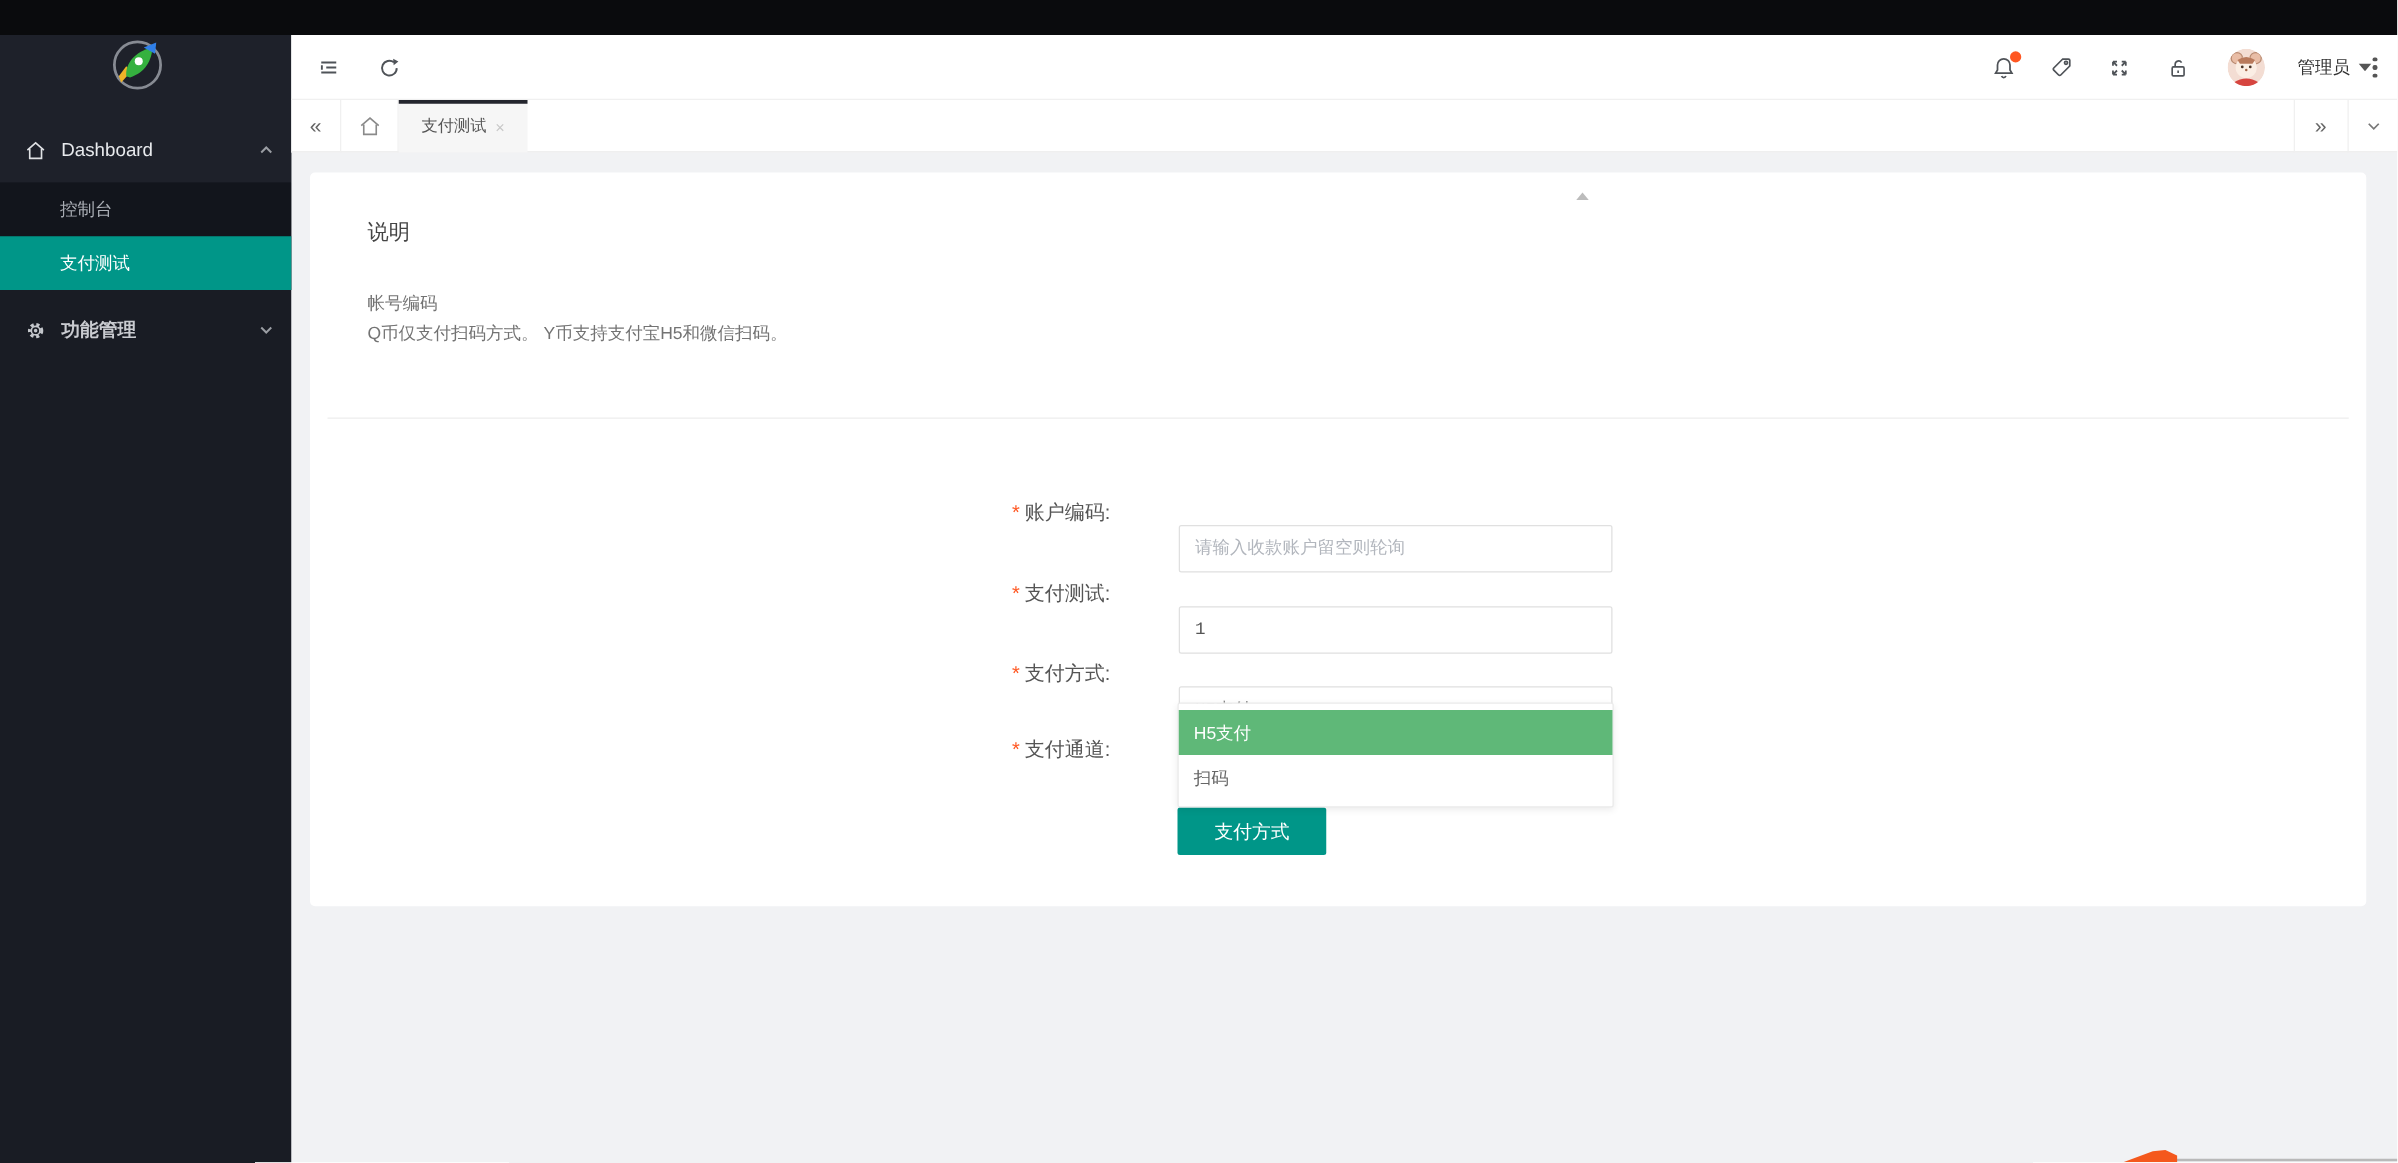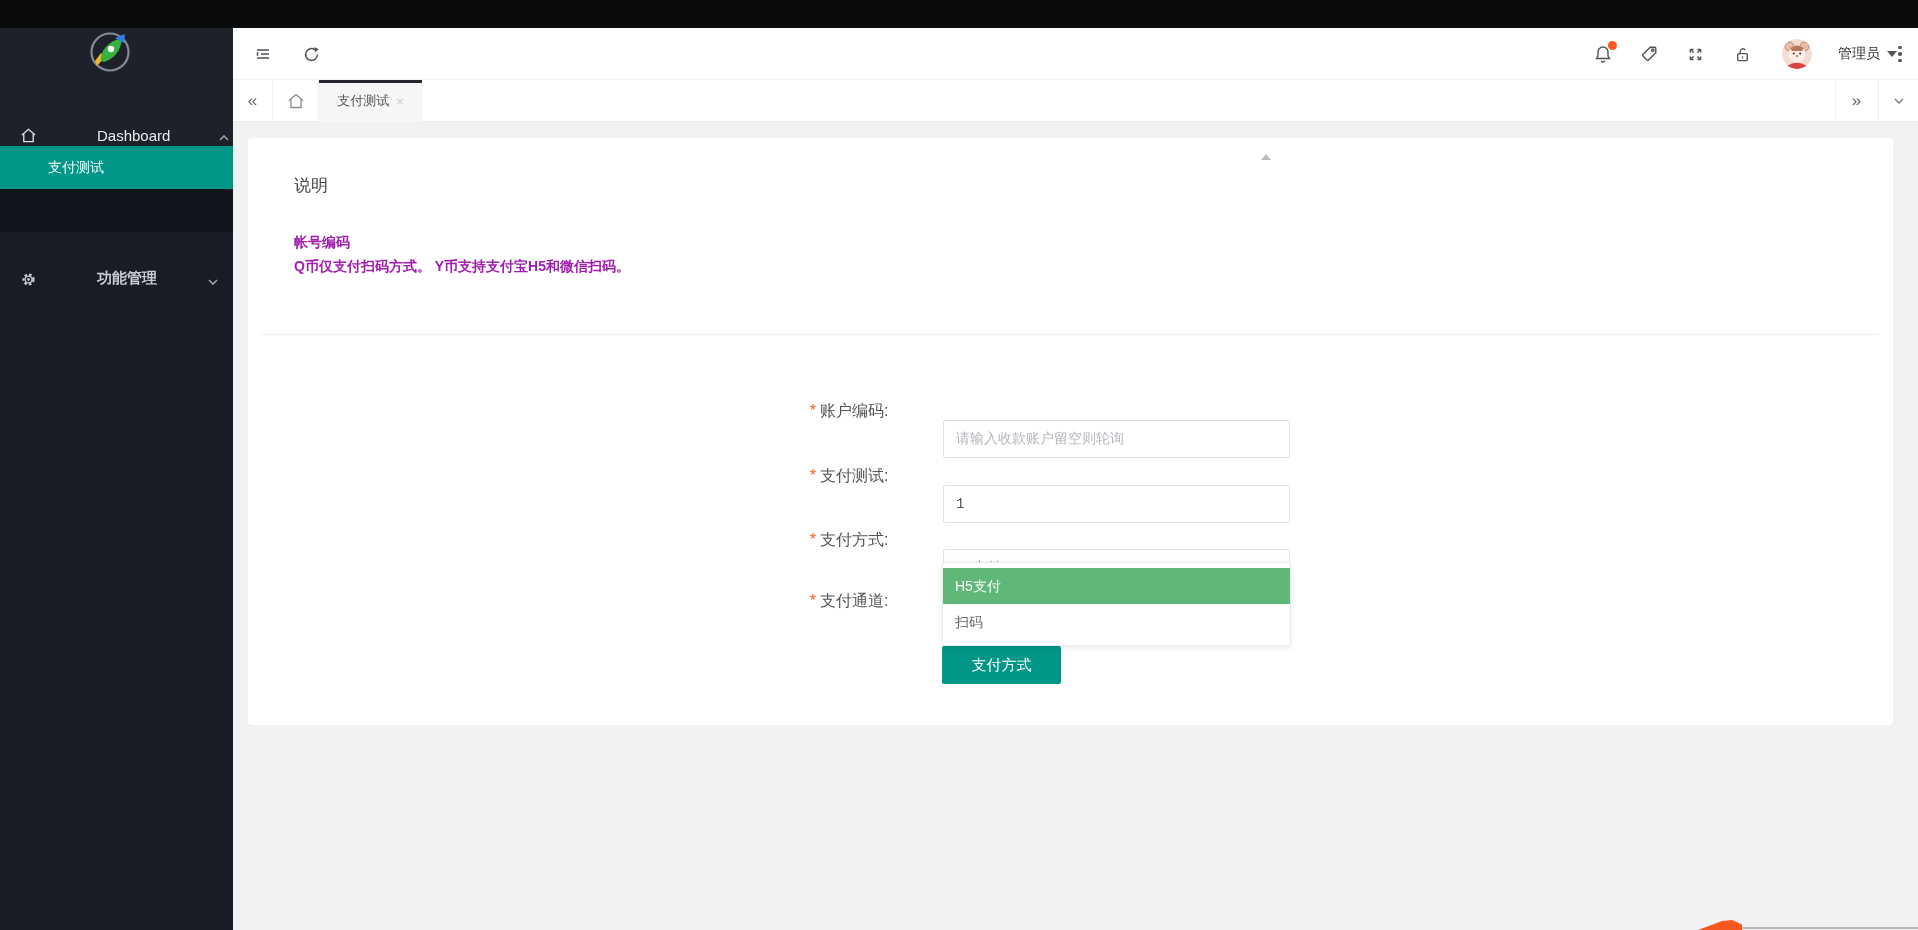--- a/index.html
+++ b/index.html
@@ -6,21 +6,21 @@
   html,body { width:1918px; height:930px; font-family:"Liberation Sans", sans-serif; }
   #root { position:relative; width:1918px; height:930px; background:#f1f2f4; overflow:hidden; }
 
   
   .top-strip { position:absolute; left:0; top:0; width:1918px; height:28px; background:#0a0b0d; }
 
   
   .sidebar { position:absolute; left:0; top:28px; width:233px; height:902px; background:#191c24; }
   .sidebar-top { position:absolute; left:0; top:0; width:233px; height:118px; background:#1e212a; }
   .logo-wrap { position:absolute; left:88px; top:2px; width:44px; height:44px; }
-  .menu-item { position:absolute; left:0; width:233px; height:48px; display:flex; align-items:flex-end; padding:0 14px 0 20px; cursor:pointer;gap:48px; }
+  .menu-item { position:absolute; left:0; width:233px; height:48px; display:flex; align-items:center; padding:0 14px 0 20px; cursor:pointer; }
   .menu-item .mi-icon { width:17px; height:17px; margin-right:12px; flex:0 0 auto; }
   .menu-item .mi-label { color:#e8eaed; font-size:15px; flex:1; }
   .menu-item .mi-caret { width:12px; height:12px; }
   .submenu { position:absolute; left:0; top:118px; width:233px; height:86px; background:#12151c; }
   .sub-item { width:233px; height:43px; line-height:43px; padding-left:48px; font-size:14px; color:#abafb6; cursor:pointer; }
   .sub-item.active { background:#009688; color:#ffffff; }
 
   
   .header { position:absolute; left:233px; top:28px; width:1685px; height:52px; background:#ffffff; border-bottom:1px solid #f0f0f0; }
   .hd-iconbtn { position:absolute; top:0; width:40px; height:52px; display:flex; align-items:center; justify-content:center; cursor:pointer; }
@@ -37,21 +37,21 @@
   .tb-seg.guill { font-size:17px; }
   .tab-active { position:absolute; left:86px; top:0; width:103px; height:42px; background:#f6f6f6; display:flex; align-items:center; justify-content:center; cursor:pointer; }
   .tab-topbar { position:absolute; left:0; top:0; width:103px; height:3px; background:#24262e; }
   .tab-label { font-size:13px; color:#555; }
   .tab-close { font-size:13px; color:#c8c8c8; margin-left:7px; cursor:pointer; }
 
   
   .main { position:absolute; left:233px; top:122px; width:1685px; height:624px; }
   .card { position:absolute; left:15px; top:16px; width:1645px; height:587px; background:#fff; border-radius:4px; }
   .sec-title { position:absolute; left:46px; top:36px; font-size:17px; color:#444; }
-  .notes { position:absolute; left:46px; top:92px; font-size:14px; color:#a21caf; line-height:24px;font-weight:bold; }
+  .notes { position:absolute; left:46px; top:92px; font-size:14px; color:#737373; line-height:24px; }
   .divider { position:absolute; left:14px; right:14px; top:196px; height:1px; background:#ededed; }
 
   .frow { position:absolute; left:0; width:1100px; height:38px; }
   .flabel { position:absolute; left:520px; width:162px; height:38px; line-height:38px; text-align:center; font-size:16px; color:#555; }
   .req { color:#ff5722; margin-right:4px; }
   .finput { position:absolute; left:695px; width:347px; height:38px; border:1px solid #e0e0e0; border-radius:2px; padding:0 30px 0 12px; font-size:14px; color:#555; font-family:Liberation Mono, monospace; outline:none; background:#fff;margin-top:28px; }
   .finput::placeholder { color:#b2b6bd; }
   .sel-arrow { position:absolute; left:1013px; top:16px; width:0; height:0; border-left:5px solid transparent; border-right:5px solid transparent; border-bottom:6px solid #bcbcbc; pointer-events:none; }
 
   .dropdown { position:absolute; left:694px; top:424px; width:349px; background:#fff; border:1px solid #eaeaea; border-radius:2px; padding:5px 0; box-shadow:0 2px 6px rgba(0,0,0,.08); z-index:20; }
@@ -95,20 +95,21 @@
       </span>
       <span class="mi-label">Dashboard</span>
       <span class="mi-caret">
         <svg width="12" height="12" viewBox="0 0 12 12" fill="none" stroke="#9a9da3" stroke-width="1.6">
           <path d="M2 8 L6 4 L10 8"></path>
         </svg>
       </span>
     </div>
 
     <div class="submenu">
+      <div class="sub-item">控制台</div>
       <div class="sub-item active">支付测试</div>
     </div>
 
     <div class="menu-item" style="top:212px;font-weight:bold;">
       <span class="mi-icon">
         <svg width="17" height="17" viewBox="0 0 18 18">
           <circle cx="9" cy="9" r="5.2" fill="none" stroke="#c3c6cb" stroke-width="2.6" stroke-dasharray="2.6 2.3"></circle>
           <circle cx="9" cy="9" r="3.6" fill="none" stroke="#c3c6cb" stroke-width="1.3"></circle>
           <circle cx="9" cy="9" r="1.5" fill="#c3c6cb"></circle>
         </svg>

